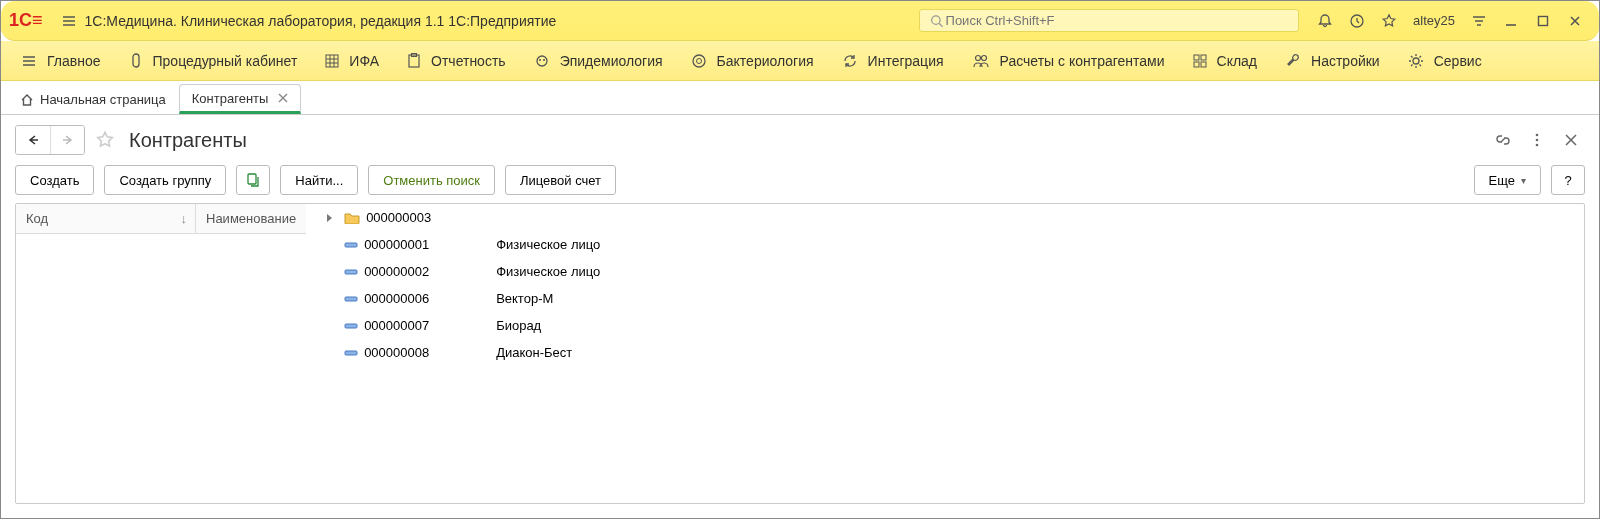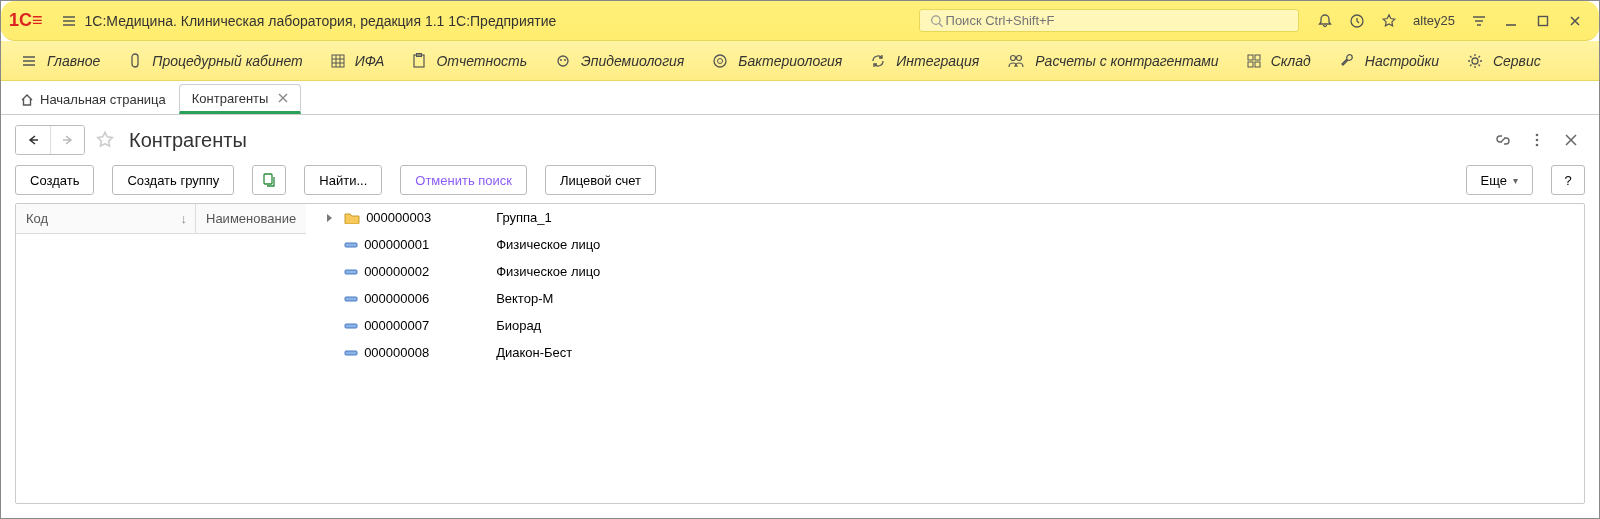--- a/index.html
+++ b/index.html
@@ -8,43 +8,43 @@
   .titlebar { background:linear-gradient(#fff07a,#ffed6e); height:40px; display:flex; align-items:center; padding:0 8px; font-size:14px; color:#333; border-bottom:1px solid #e6d95a;border-radius:14px;}
   .titlebar .logo { color:#d22; font-weight:bold; font-size:18px; margin-right:10px; }
   .titlebar .burger { margin-right:14px; display:inline-flex; }
   .titlebar .title-text { flex:0 0 auto; }
   .titlebar .spacer { flex:1; }
   .searchbox { display:flex; align-items:center; background:rgba(255,255,255,0.5); border:1px solid #e6d95a; border-radius:3px; padding:2px 10px; width:380px; margin-right:10px; color:#999;margin-left:46px;}
   .searchbox input { border:none; background:transparent; outline:none; font-size:13px; width:100%; color:#555;}
   .titlebar .icon-btn { width:28px; height:28px; display:inline-flex; align-items:center; justify-content:center; margin:0 2px; cursor:pointer; border-radius:3px; color:#555;}
   .titlebar .user-label { font-size:13px; color:#444; margin:0 8px; }
 
-  .menubar { background:linear-gradient(#fff4a3,#ffed84); height:40px; display:flex; align-items:center; padding:0 6px; border-bottom:1px solid #e6d95a; font-size:14px; color:#333;font-style:italic;}
+  .menubar { background:linear-gradient(#fff4a3,#ffed84); height:40px; display:flex; align-items:center; padding:0 6px; border-bottom:1px solid #e6d95a; font-size:14px; color:#333;}
   .menubar .menu-item { display:inline-flex; align-items:center; padding:0 14px; height:100%; cursor:pointer; gap:10px;}
   .menubar .menu-item .mi-icon { color:#555; display:inline-flex; }
 
   .tabbar { height:34px; display:flex; align-items:flex-end; border-bottom:1px solid #ccc; padding:0 6px; font-size:13px; background:#fff;}
   .tabbar .tab { display:inline-flex; align-items:center; height:30px; padding:0 12px; border:1px solid transparent; border-bottom:none; border-radius:4px 4px 0 0; cursor:pointer; gap:6px; color:#333;justify-content:flex-end;}
   .tabbar .tab.home { background:#fff;}
   .tabbar .tab.active { border-color:#ccc; border-bottom:3px solid #2aa158; background:#fff; }
   .tabbar .tab .closex { color:#888; margin-left:4px; }
 
   .page { flex:1; padding:10px 14px 14px 14px; display:flex; flex-direction:column; overflow:hidden;}
   .page-header { display:flex; align-items:center; gap:6px; margin-bottom:10px;}
   .navgroup { display:inline-flex; border:1px solid #bbb; border-radius:3px; overflow:hidden;}
   .navgroup .nb { width:34px; height:28px; display:inline-flex; align-items:center; justify-content:center; background:#fff; cursor:pointer;}
   .navgroup .nb + .nb { border-left:1px solid #ddd; }
   .star-btn { width:28px; height:28px; display:inline-flex; align-items:center; justify-content:center; color:#bbb; cursor:pointer;}
   .page-title { font-size:20px; color:#333; margin-left:4px;}
   .page-header .grow { flex:1; }
   .hdr-icon { width:28px; height:28px; display:inline-flex; align-items:center; justify-content:center; color:#666; cursor:pointer; border-radius:3px;}
 
-  .toolbar { display:flex; align-items:center; gap:18px; margin-bottom:8px;}
+  .toolbar { display:flex; align-items:center; gap:10px; margin-bottom:8px;}
   .btn { height:30px; padding:0 14px; border:1px solid #bbb; background:#fff; border-radius:3px; font-size:13px; cursor:pointer; display:inline-flex; align-items:center; gap:6px;}
-  .btn.disabled { color:#8b5cf6; cursor:default;}
+  .btn.disabled { color:#4d7c0f; cursor:default;}
   .btn.icon-only { width:34px; padding:0; justify-content:center;}
   .toolbar .grow { flex:1; }
 
   .grid { flex:1; border:1px solid #ccc; border-radius:2px; overflow:hidden; display:flex; flex-direction:row; font-size:13px;}
   .grid-head { display:flex; align-items:center; height:30px; background:#fafafa; border-bottom:1px solid #ddd; color:#555;}
   .grid-head .col { padding:0 10px; height:100%; display:flex; align-items:center;}
   .col-code { width:180px; border-right:1px solid #ddd; position:relative;}
   .col-code .sort-arrow { position:absolute; right:8px; color:#888;}
   .col-name { flex:1;text-align:center; }
   .grid-body { flex:1; overflow:auto;}
@@ -327,23 +327,20 @@
                   <path d="M1 1l5 4-5 4z" fill="#777"></path>
                 </svg>
               </span>
               <span class="type-icon">
                 <svg width="16" height="13">
                   <path d="M1 3h5l2 2h7v7a1 1 0 0 1-1 1H2a1 1 0 0 1-1-1z" fill="#f6c95a" stroke="#c99a2a"></path>
                 </svg>
               </span>
               <span>000000003</span>
             </div>
-            <div class="cell name">
-              <span>Группа_1</span>
-            </div>
           </div>
           <div class="row">
             <div class="cell code">
               <span class="marker"></span>
               <span class="type-icon">
                 <svg width="14" height="6">
                   <rect x="1" y="1" width="12" height="4" rx="1" fill="#8ab4e8" stroke="#4a7bbf"></rect>
                 </svg>
               </span>
               <span>000000001</span>

